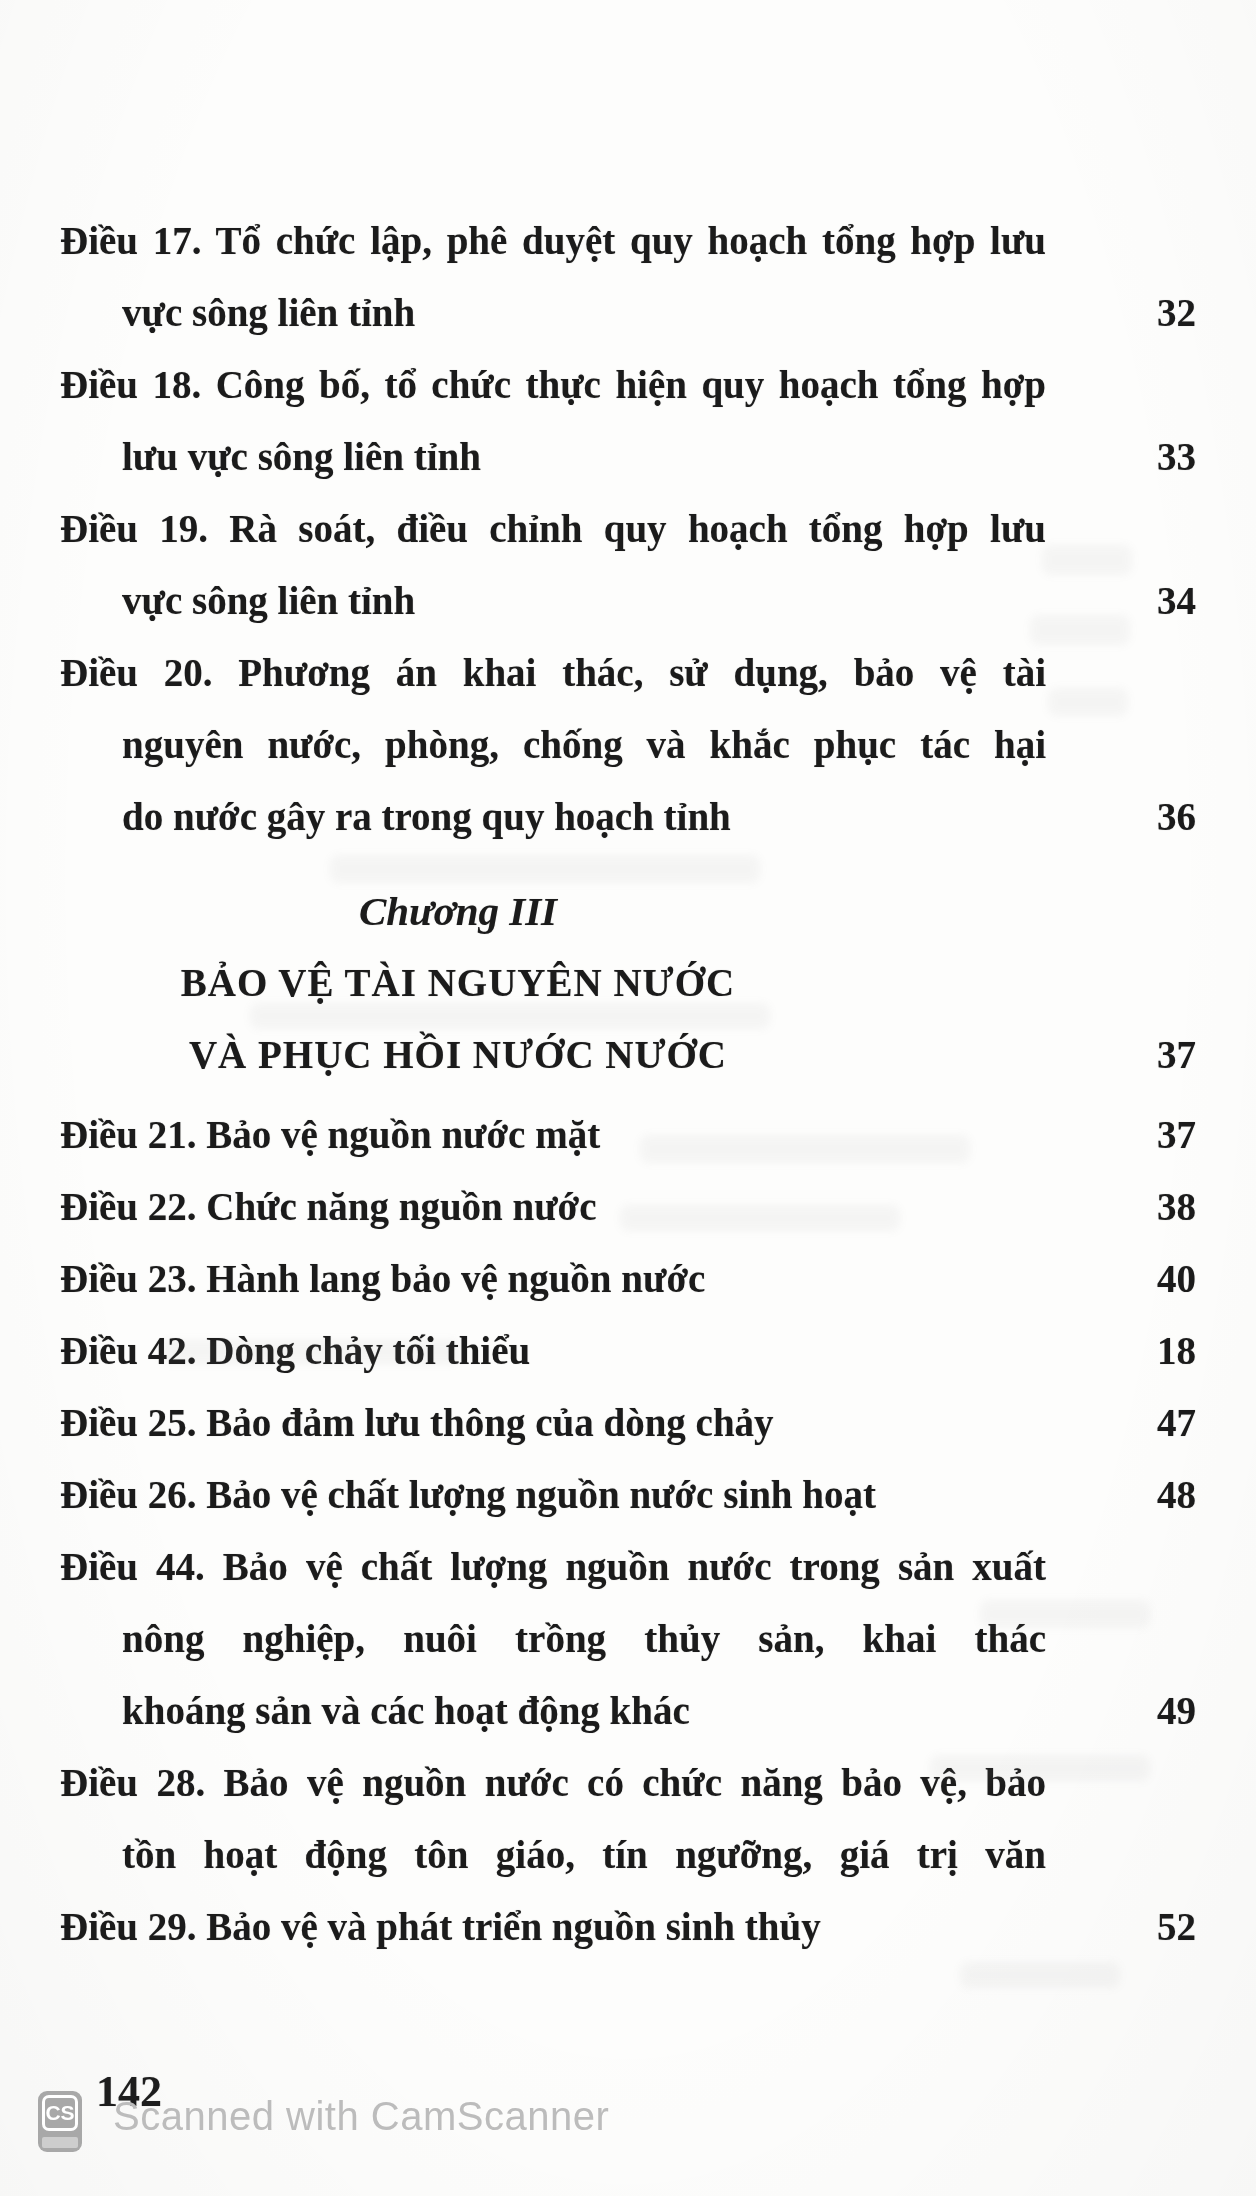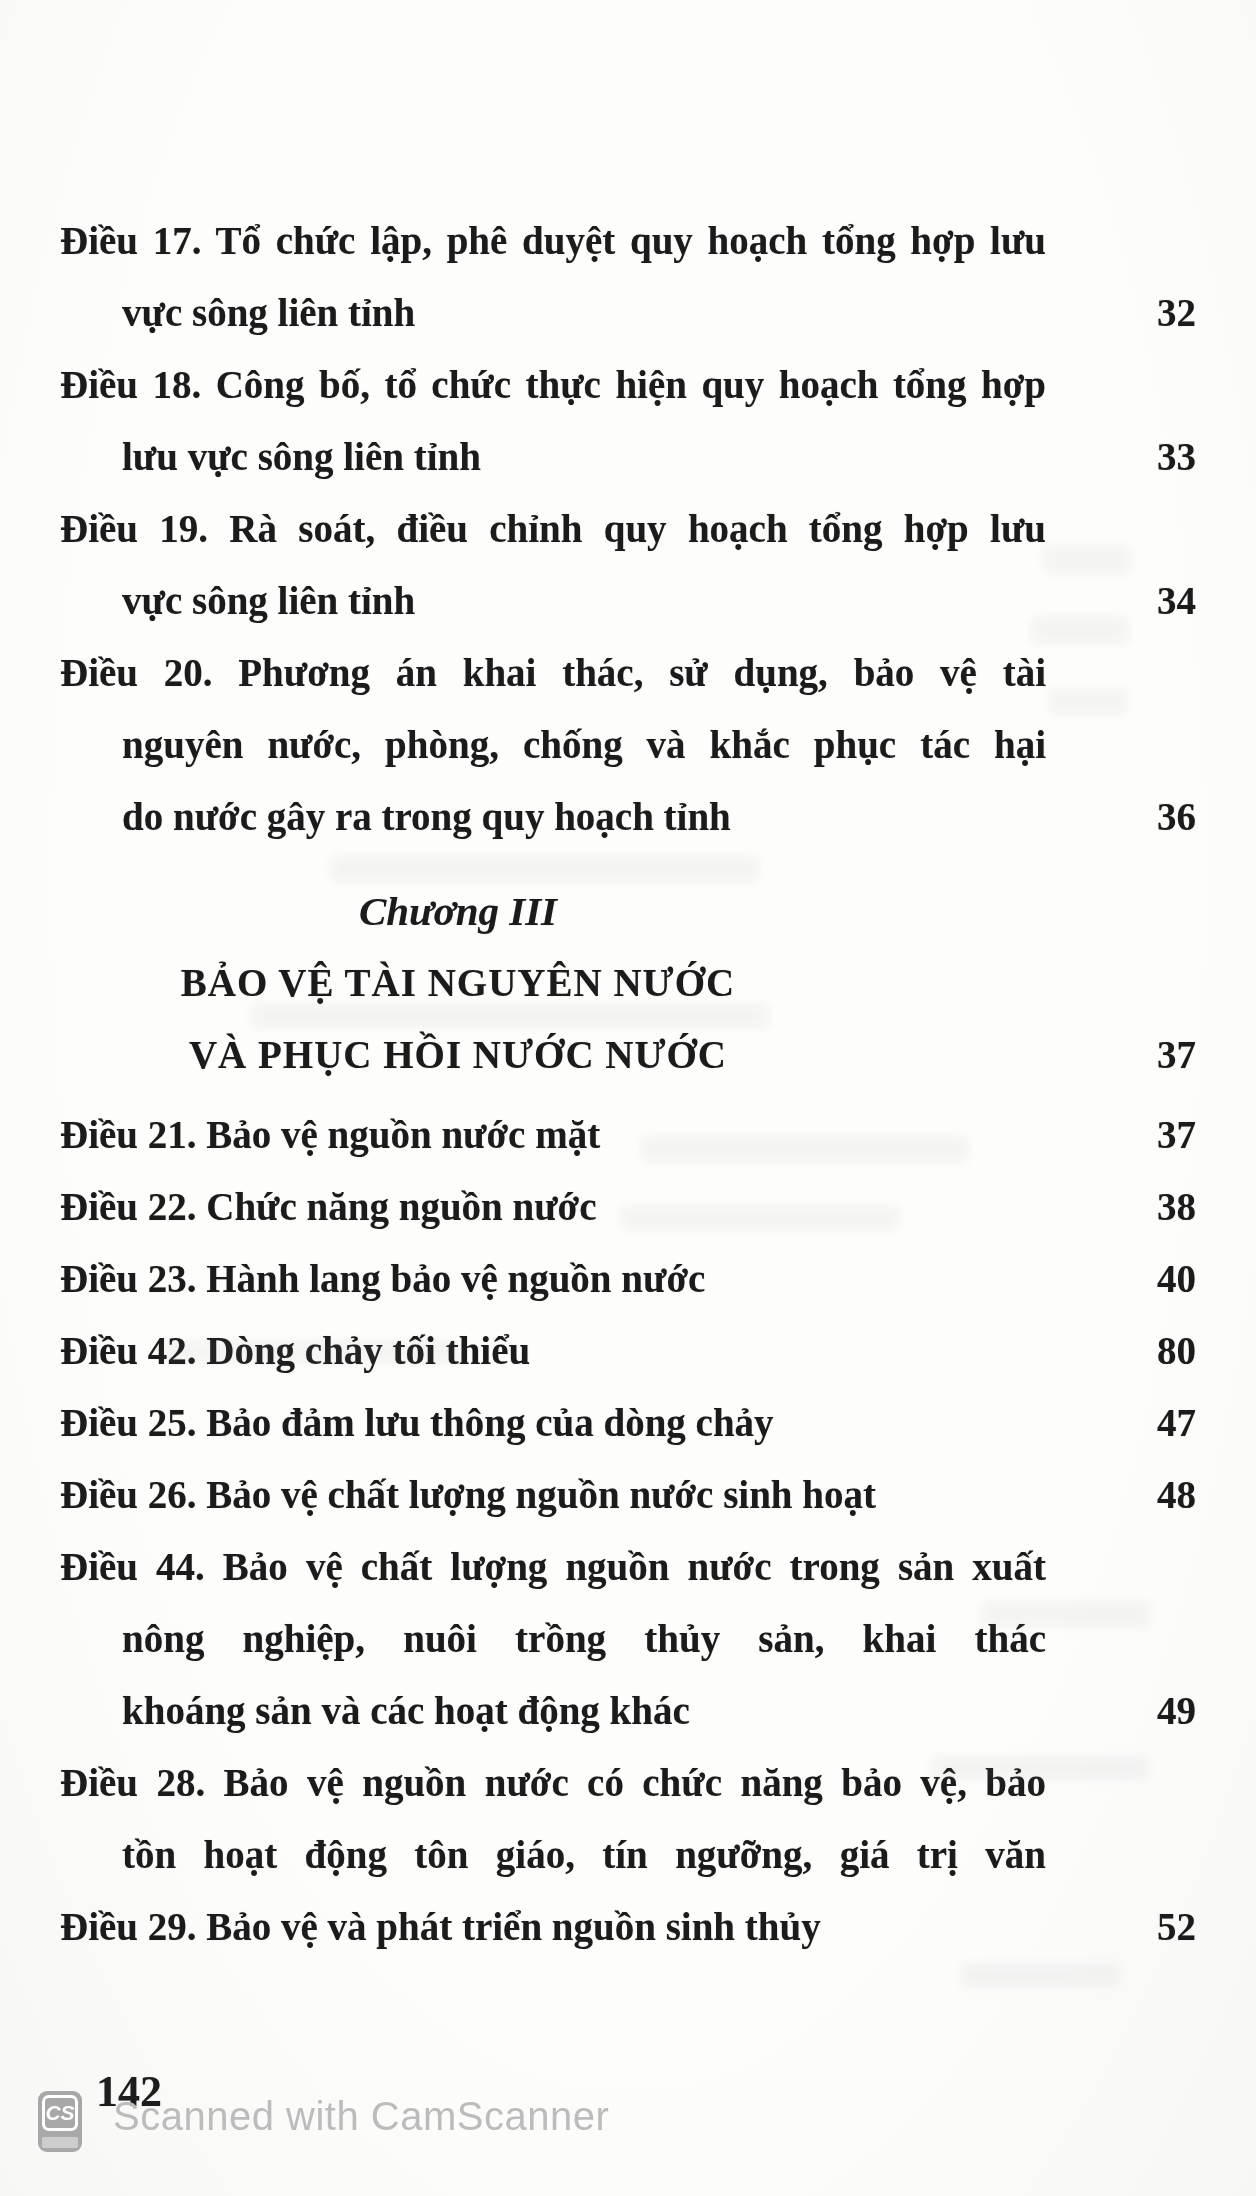--- a/index.html
+++ b/index.html
@@ -47,21 +47,21 @@
     text-shadow:0 0 1px rgba(0,0,0,.3);
   }
   .cam-text {
     position:absolute; left:113px; top:2094px;
     font-family:"Liberation Sans","DejaVu Sans",sans-serif;
     font-size:40px; color:var(--watermark,#bcbcbc); letter-spacing:.5px;
   }
   .cs-badge {
     position:absolute; left:38px; top:2091px;
     width:44px; height:61px;
-    background:var(--logo,#a8a8a8); border-radius:9px;font-style:italic;
+    background:var(--logo,#a8a8a8); border-radius:9px;
   }
   .cs-badge-inner {
     position:absolute; left:4px; right:4px; top:4px; height:36px;
     border:3px solid #ffffff; border-radius:7px;
     display:flex; align-items:center; justify-content:center;
     font-family:"Liberation Sans","DejaVu Sans",sans-serif;
     font-weight:bold; font-size:21px; color:#ffffff;
   }
   .cs-badge-strip {
     position:absolute; left:4px; right:4px; bottom:4px; height:11px;
@@ -146,21 +146,21 @@
       </div>
       <div class="entry">
         <div class="line ">
           <span class="t">Điều 23. Hành lang bảo vệ nguồn nước</span>
           <span class="num">40</span>
         </div>
       </div>
       <div class="entry">
         <div class="line ">
           <span class="t">Điều 42. Dòng chảy tối thiểu</span>
-          <span class="num">80</span>
+          <span class="num">18</span>
         </div>
       </div>
       <div class="entry">
         <div class="line ">
           <span class="t">Điều 25. Bảo đảm lưu thông của dòng chảy</span>
           <span class="num">47</span>
         </div>
       </div>
       <div class="entry">
         <div class="line ">

